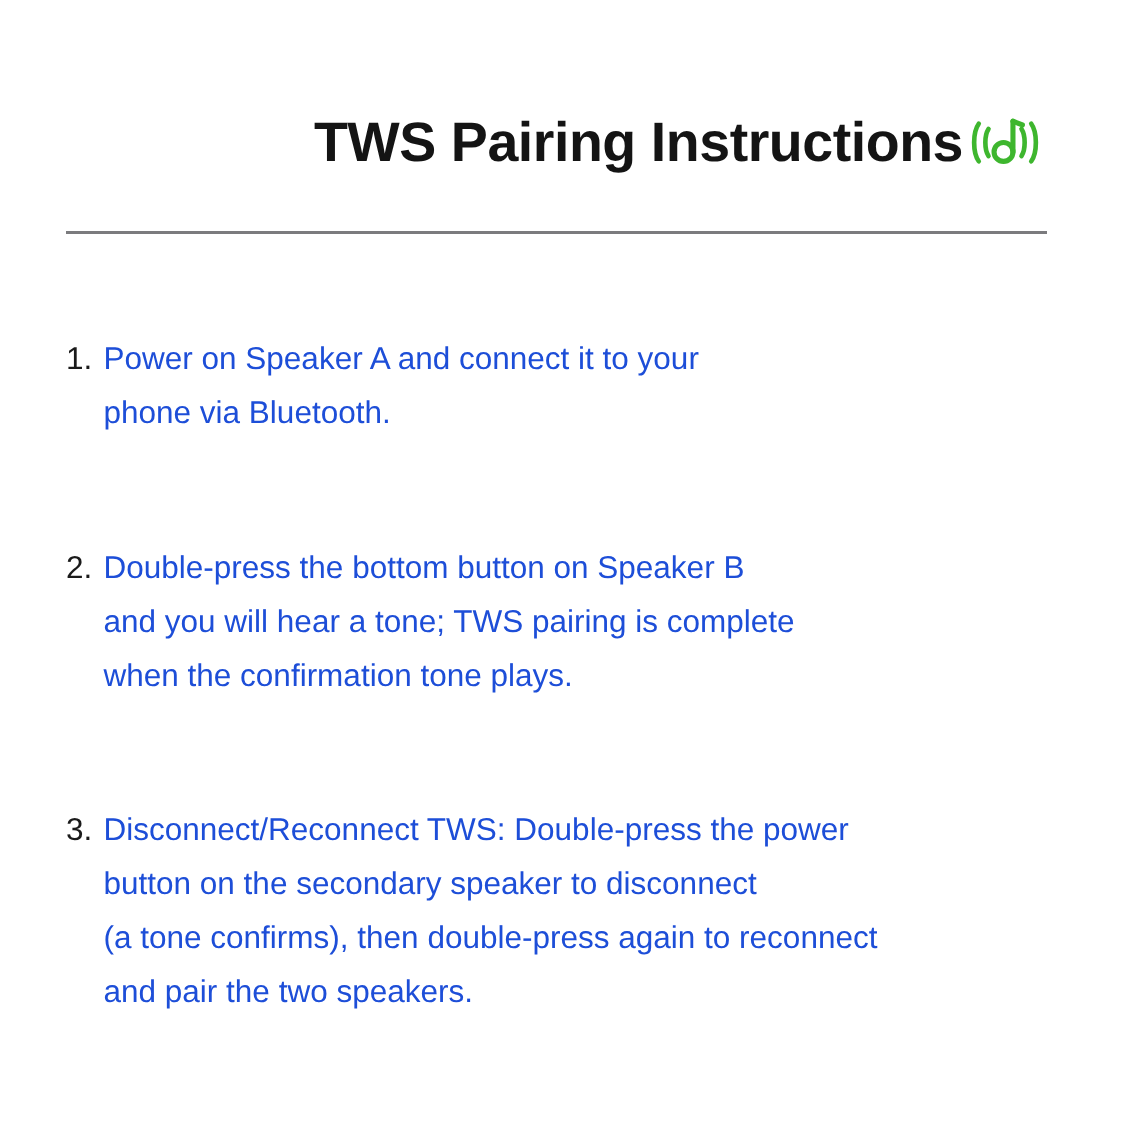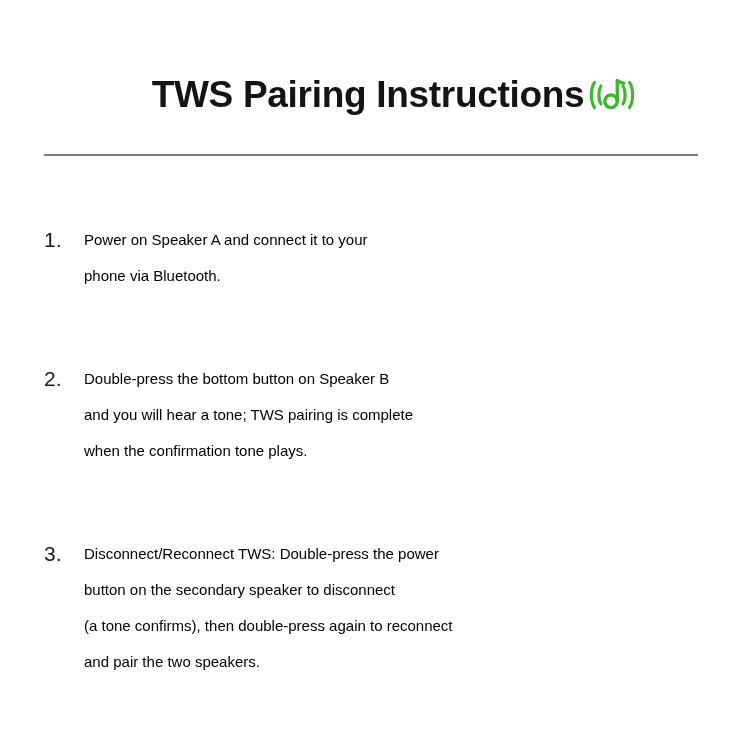--- a/index.html
+++ b/index.html
@@ -22,22 +22,21 @@
     background: #ffffff;
   }
   .header {
     position: absolute;
     left: 44px;
     top: 64px;
     width: 654px;
     height: 62px;
     display: flex;
     align-items: center;
-    justify-content: center;
-    margin-left: 25px;
+    justify-content: flex-end;
   }
   .page-title {
     font-size: 37px;
     font-weight: 600;
     letter-spacing: -0.3px;
     color: #141414;
     line-height: 1.1;
     white-space: nowrap;
     margin: 0;
   }
@@ -80,26 +79,25 @@
   .step-num {
     flex: 0 0 auto;
     width: 25px;
     font-size: 21px;
     line-height: 36px;
     color: #1a1a1a;
     font-weight: 400;
   }
   .step-text {
     flex: 1 1 auto;
-    font-size: 15px;
+    font-size: 21px;
     line-height: 36px;
-    color: #000000;
+    color: #1d4ed8;
     font-weight: 400;
     white-space: pre-line;
-    margin-left: 15px;
   }
 </style>
 </head>
 <body>
 
 <div class="card">
 
   <div class="header">
     <h1 class="page-title">TWS Pairing Instructions</h1>
 

